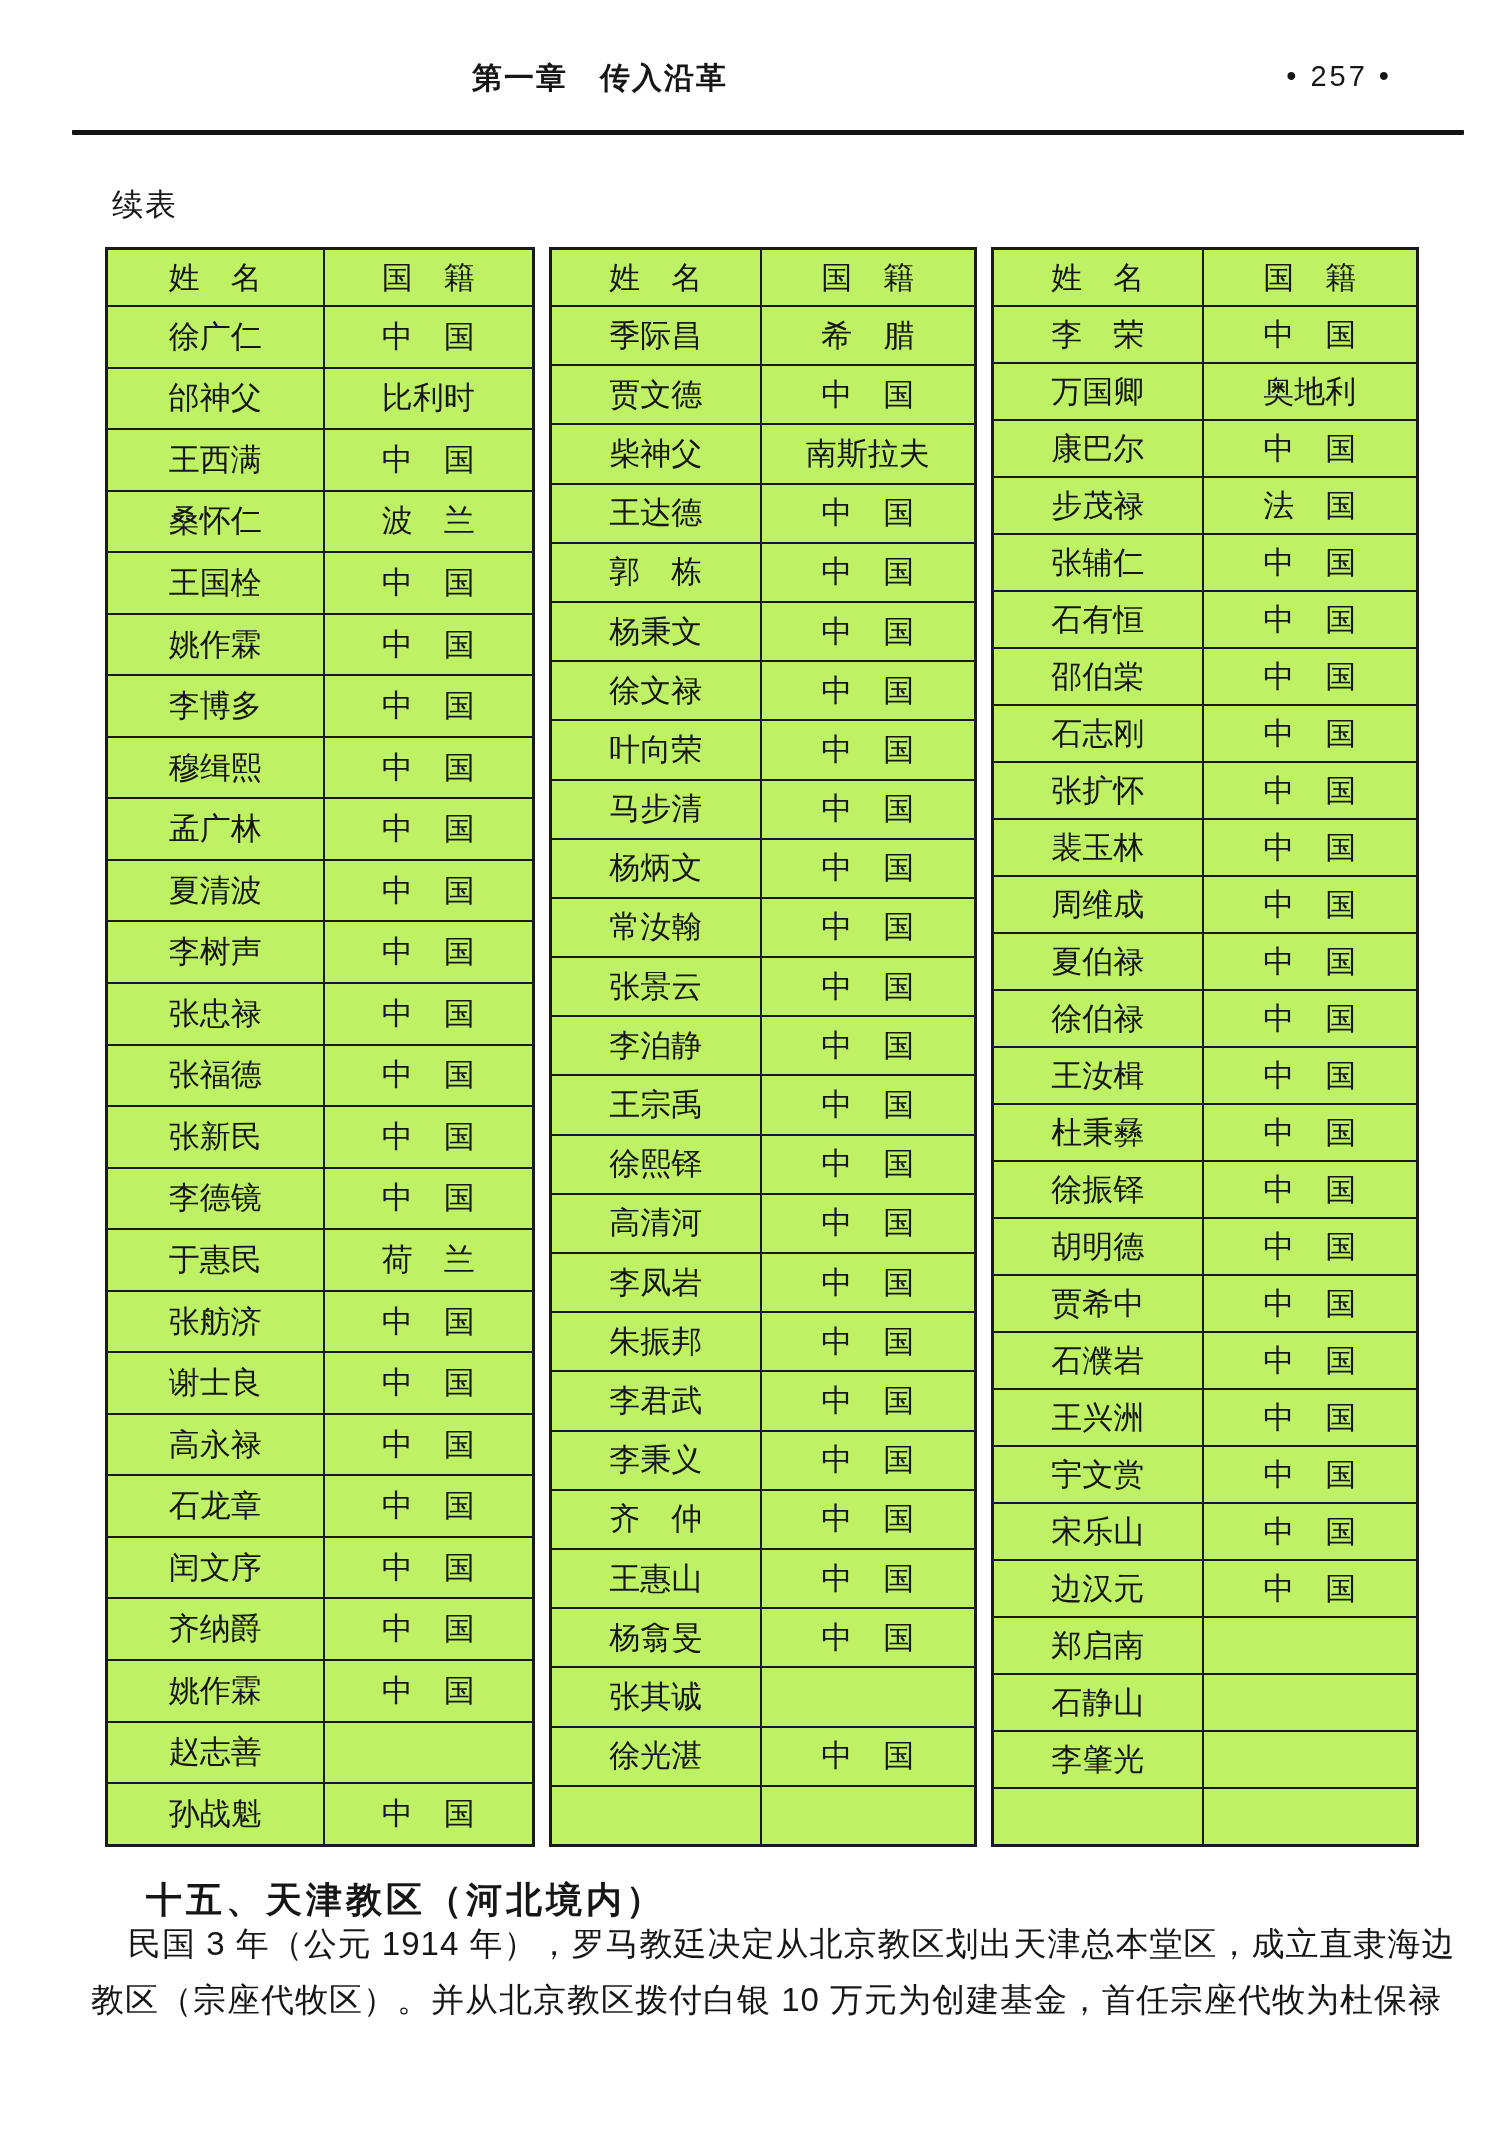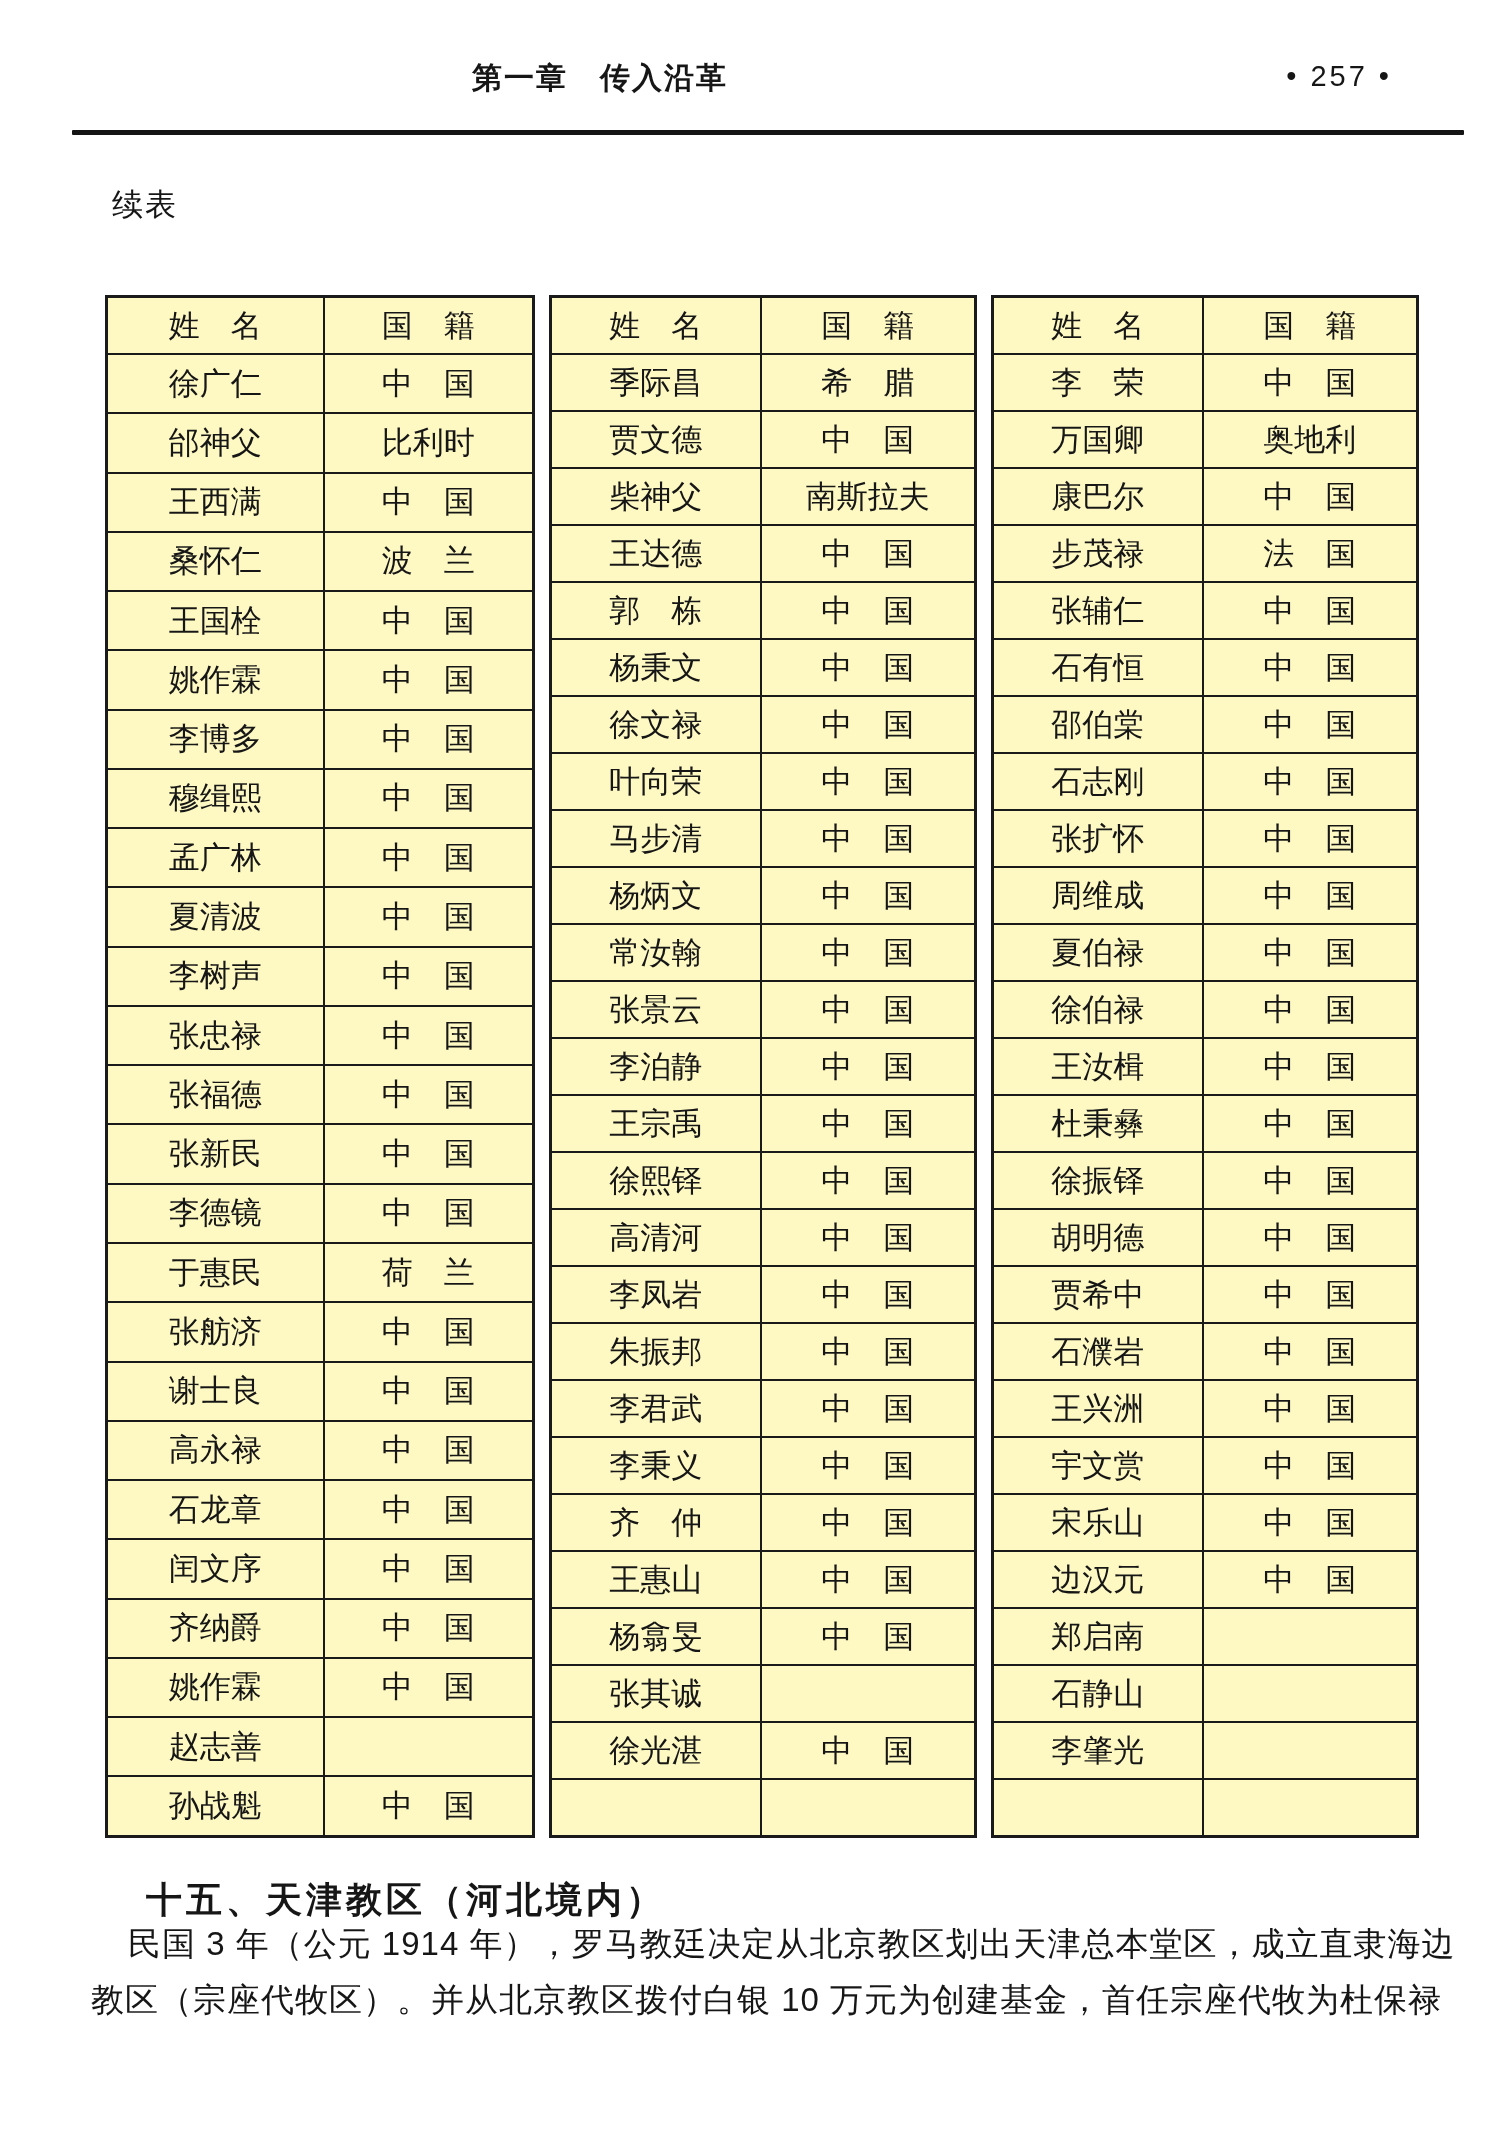--- a/index.html
+++ b/index.html
@@ -30,22 +30,21 @@
     font-size:31px;letter-spacing:2px;
   }
   .tables-wrap{
     position:absolute;top:247px;left:105px;
     display:flex;
   }
   table.roster{
     border-collapse:collapse;
     table-layout:fixed;
     border:3px solid #1a1a1a;
-    background:#fef9c3;
-    margin-top:48px;
+    background:#bef264;
   }
   table.roster + table.roster{margin-left:14px;}
   table.roster th, table.roster td{
     border:2px solid #1a1a1a;
     height:55px;
     padding:0 4px;
     text-align:center;
     vertical-align:middle;
     font-size:31px;
     font-weight:normal;
@@ -361,20 +360,24 @@
           </tr>
           <tr>
             <td>石志刚</td>
             <td>中　国</td>
           </tr>
           <tr>
             <td>张扩怀</td>
             <td>中　国</td>
           </tr>
           <tr>
+            <td>裴玉林</td>
+            <td>中　国</td>
+          </tr>
+          <tr>
             <td>周维成</td>
             <td>中　国</td>
           </tr>
           <tr>
             <td>夏伯禄</td>
             <td>中　国</td>
           </tr>
           <tr>
             <td>徐伯禄</td>
             <td>中　国</td>

